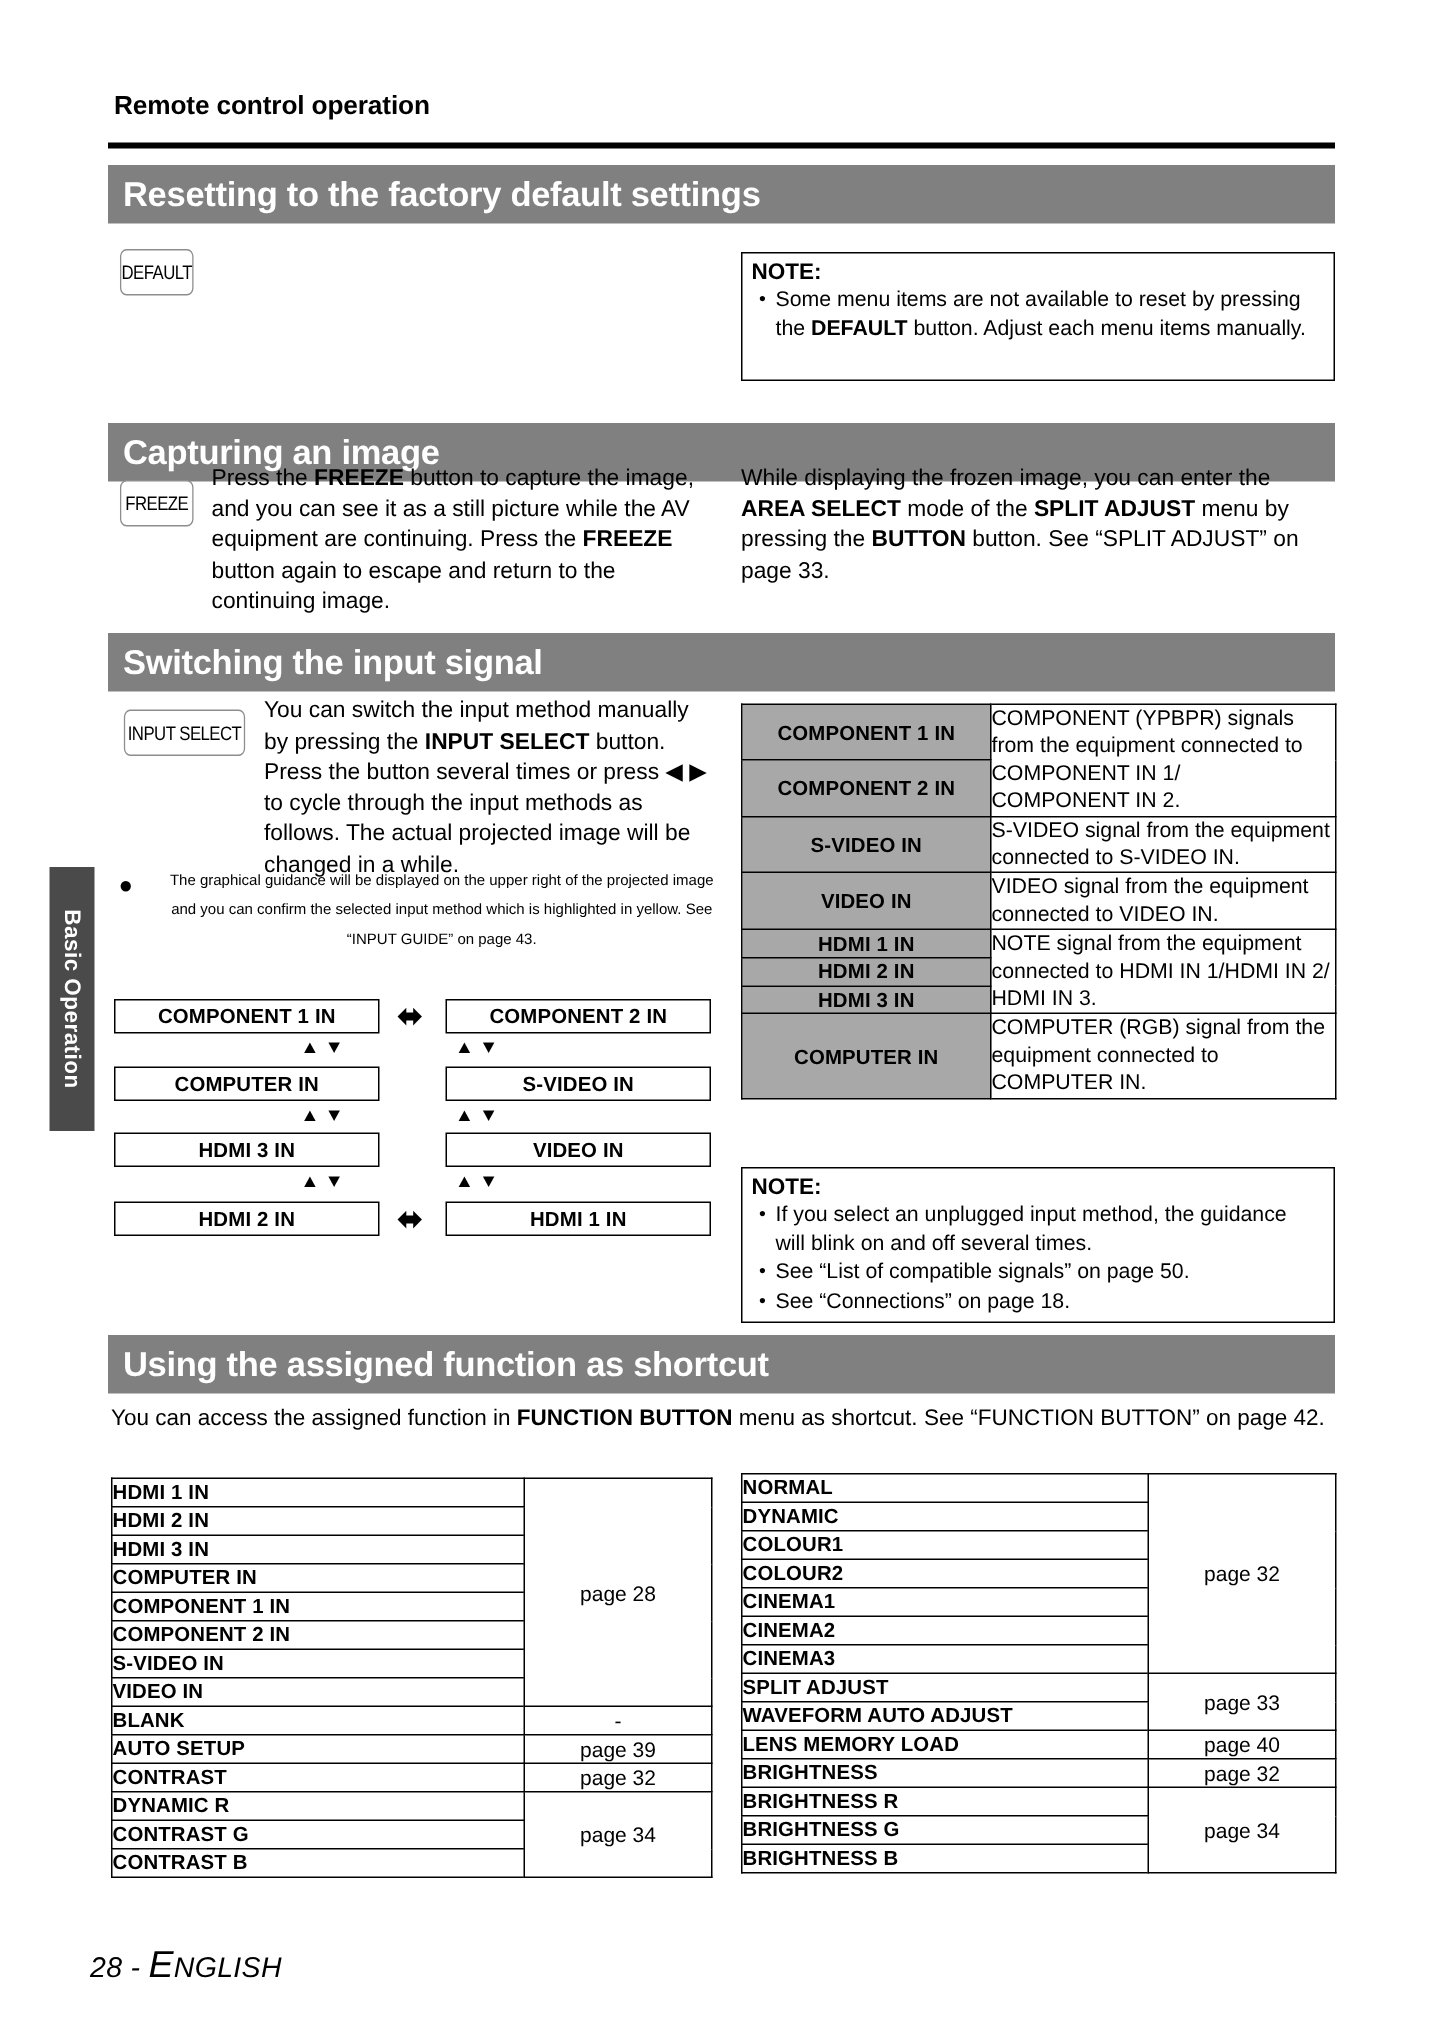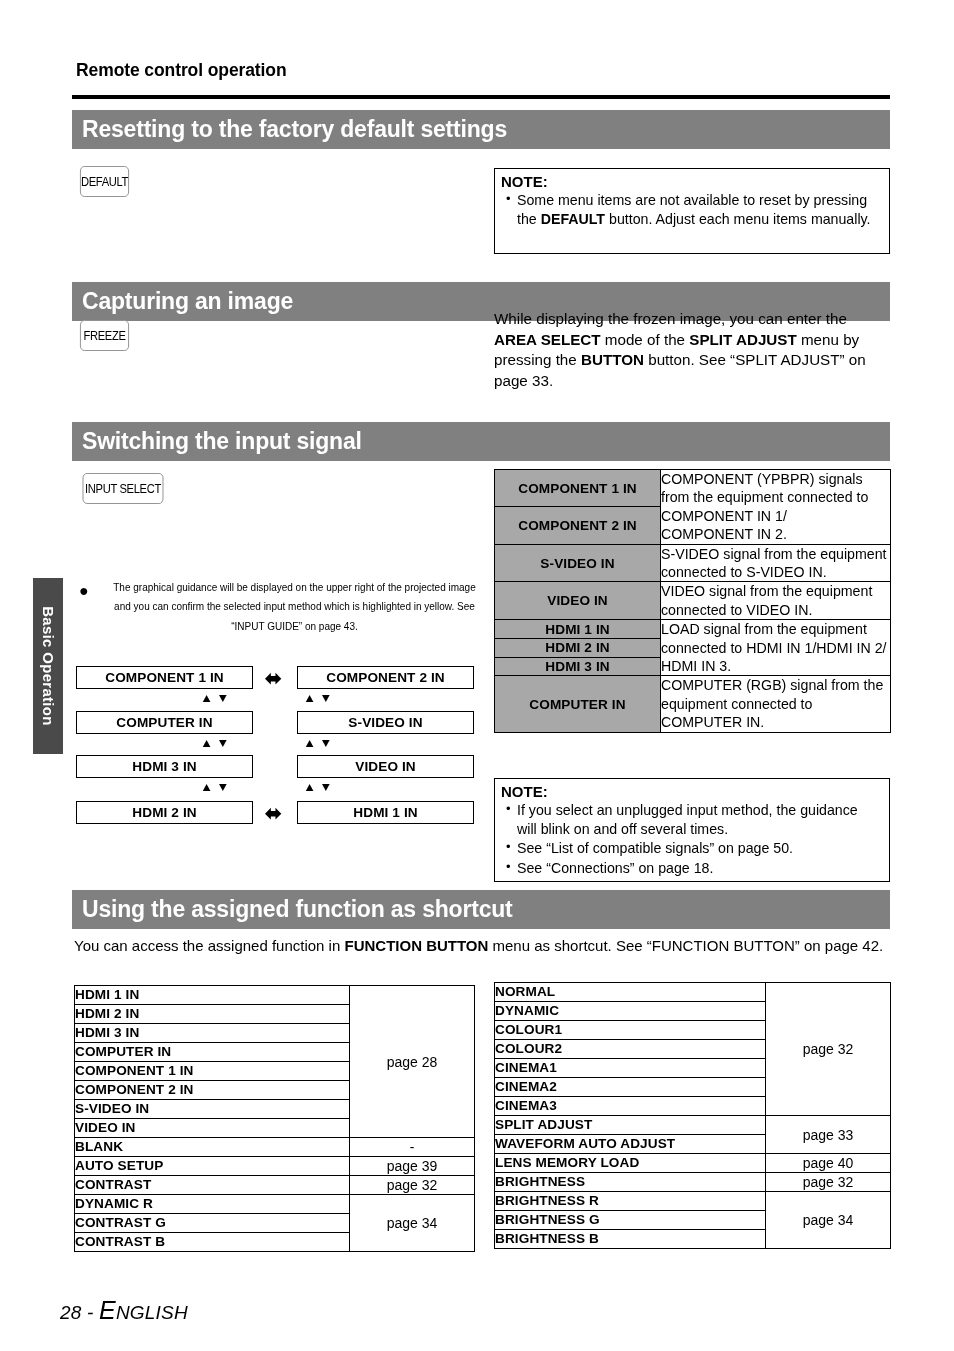--- a/index.html
+++ b/index.html
@@ -248,27 +248,29 @@
     <div class="note-title">NOTE:</div>
     <ul class="note-list">
         <li>Some menu items are not available to reset by pressing the <b>DEFAULT</b> button. Adjust each menu items manually.</li>
       </ul>
   </div>
 
   <div class="section-bar" style="top:282px;">Capturing an image</div>
 
   <div class="btn-key" style="left:76px; top:320px; width:55px; height:29px;">FREEZE</div>
 
+  <div class="para" style="left:141px; top:309px; width:336px;">Press the <b>FREEZE</b> button to capture the image, and you can see it as a still picture while the AV equipment are continuing. Press the <b>FREEZE</b> button again to escape and return to the continuing image.</div>
 
   <div class="para" style="left:494px; top:309px; width:398px;">While displaying the frozen image, you can enter the <b>AREA SELECT</b> mode of the <b>SPLIT ADJUST</b> menu by pressing the <b>BUTTON</b> button. See “SPLIT ADJUST” on page 33.</div>
 
   <div class="section-bar" style="top:422px;">Switching the input signal</div>
 
   <div class="btn-key" style="left:76px; top:473px; width:92px; height:29px; font-size:13px;">INPUT SELECT</div>
 
+  <div class="para" style="left:176px; top:464px; width:300px;">You can switch the input method manually by pressing the <b>INPUT SELECT</b> button. Press the button several times or press ◀ ▶ to cycle through the input methods as follows. The actual projected image will be changed in a while.</div>
 
   <div class="bullet-dot" style="left:79px; top:583px;">●</div>
   <div class="para" style="left:111px; top:578px; width:367px; font-size:10px; line-height:19.4px;text-align:center;">The graphical guidance will be displayed on the upper right of the projected image and you can confirm the selected input method which is highlighted in yellow. See “INPUT GUIDE” on page 43.</div>
 
   <div id="cycle-diagram">
       <div class="cyc-box" style="left:76px; top:666px; width:177px; height:23px;">COMPONENT 1 IN</div>
       <div class="cyc-box" style="left:297px; top:666px; width:177px; height:23px;">COMPONENT 2 IN</div>
       <div class="cyc-box" style="left:76px; top:711px; width:177px; height:23px;">COMPUTER IN</div>
       <div class="cyc-box" style="left:297px; top:711px; width:177px; height:23px;">S-VIDEO IN</div>
       <div class="cyc-box" style="left:76px; top:755px; width:177px; height:23px;">HDMI 3 IN</div>
@@ -319,21 +321,21 @@
         <tr>
           <td class="sig-label">S-VIDEO IN</td>
           <td class="sig-desc" rowspan="1"><b>S-VIDEO</b> signal from the equipment connected to <b>S-VIDEO IN</b>.</td>
         </tr>
         <tr>
           <td class="sig-label">VIDEO IN</td>
           <td class="sig-desc" rowspan="1"><b>VIDEO</b> signal from the equipment connected to <b>VIDEO IN</b>.</td>
         </tr>
         <tr>
           <td class="sig-label">HDMI 1 IN</td>
-          <td class="sig-desc" rowspan="3"><b>LOAD</b> signal from the equipment connected to <b>HDMI IN 1/HDMI IN 2/<br>HDMI IN 3</b>.</td>
+          <td class="sig-desc" rowspan="3"><b>NOTE</b> signal from the equipment connected to <b>HDMI IN 1/HDMI IN 2/<br>HDMI IN 3</b>.</td>
         </tr>
         <tr>
           <td class="sig-label">HDMI 2 IN</td>
         </tr>
         <tr>
           <td class="sig-label">HDMI 3 IN</td>
         </tr>
         <tr>
           <td class="sig-label">COMPUTER IN</td>
           <td class="sig-desc" rowspan="1"><b>COMPUTER</b> (RGB) signal from the equipment connected to <b>COMPUTER IN</b>.</td>

